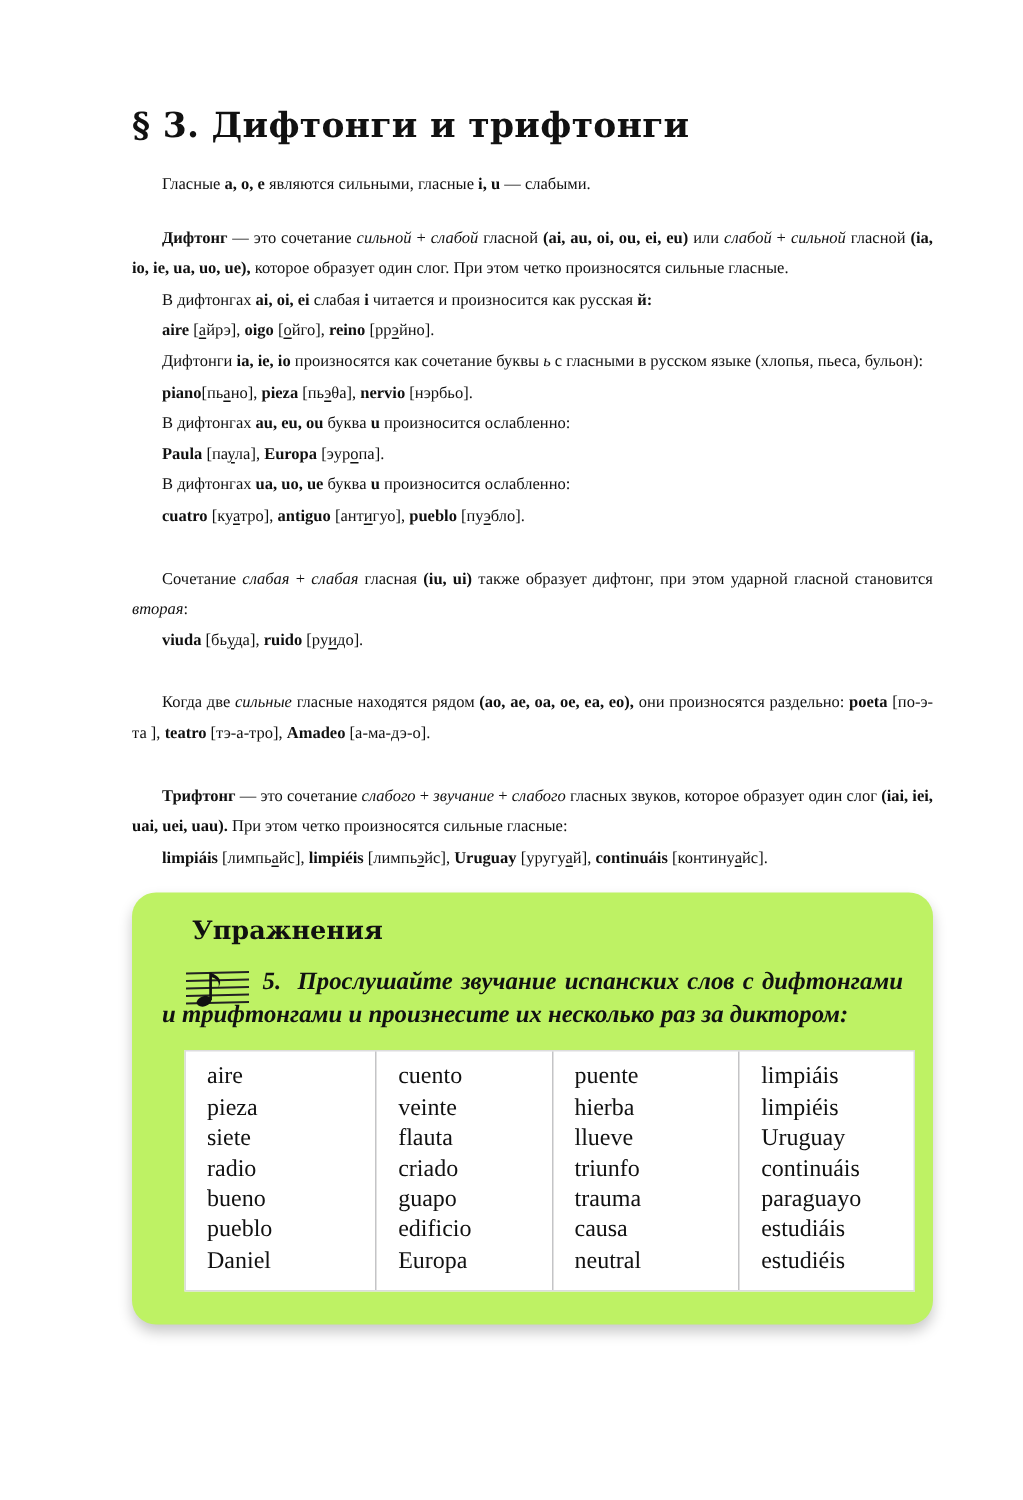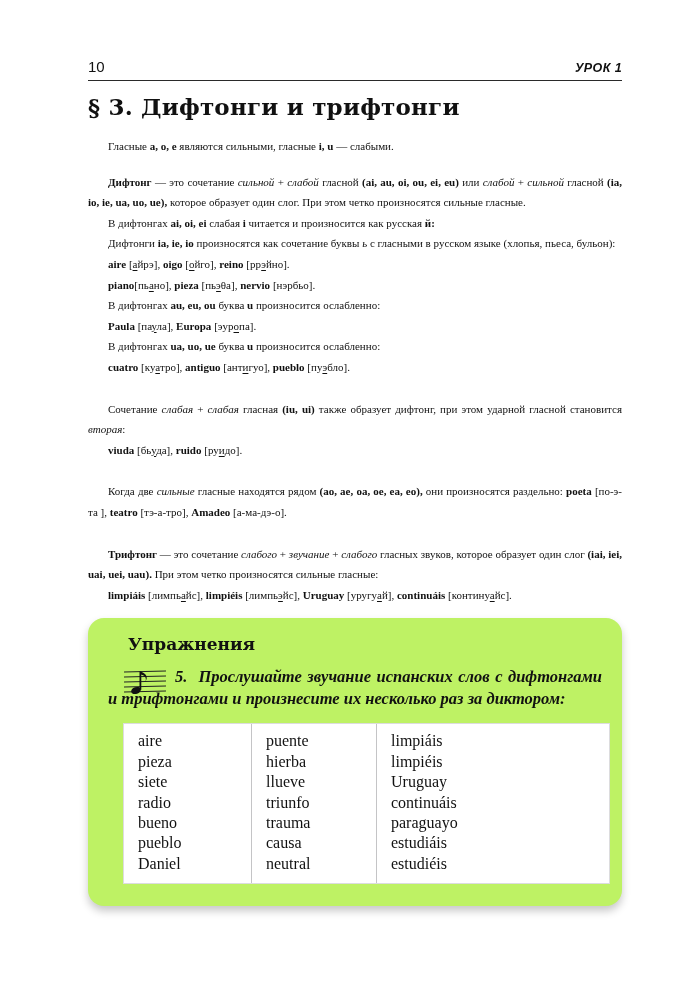--- a/index.html
+++ b/index.html
@@ -43,33 +43,29 @@
   .word-col+.word-col{border-left:1px solid #c4c4c6;}
   .col-0{width:127px;}.col-1{width:118px;}.col-2{width:125px;}.col-3{width:117px;}
   .word{font-size:16px;line-height:20.4px;white-space:nowrap;}
 </style>
 </head>
 <body>
 
 <div class="page">
   <div class="content">
 
-    <div class="pageheader">
-      <span class="pageno">10</span>
-      <span class="lesson">УРОК 1</span>
-    </div>
 
     <h1 class="title">§ 3. Дифтонги и трифтонги</h1>
 
     <div class="bodytext">
       <p class="sp2">Гласные <b>a, o, e</b> являются сильными, гласные <b>i, u</b> — слабыми.</p>
       <p class="sp2"><b>Дифтонг</b> — это сочетание <i>сильной</i> + <i>слабой</i> гласной <b>(ai, au, oi, ou, ei, eu)</b> или <i>слабой</i> + <i>сильной</i> гласной <b>(ia, io, ie, ua, uo, ue),</b> которое образует один слог. При этом четко произносятся сильные гласные.</p>
       <p>В дифтонгах <b>ai, oi, ei</b> слабая <b>i</b> читается и произносится как русская <b>й:</b></p>
+      <p><b>aire</b> [<u>а</u>йрэ], <b>oigo</b> [<u>о</u>йго], <b>reino</b> [рр<u>э</u>йно].</p>
       <p>Дифтонги <b>ia, ie, io</b> произносятся как сочетание буквы <i>ь</i> с гласными в русском языке (хлопья, пьеса, бульон):</p>
-      <p><b>aire</b> [<u>а</u>йрэ], <b>oigo</b> [<u>о</u>йго], <b>reino</b> [рр<u>э</u>йно].</p>
       <p><b>piano</b>[пь<u>а</u>но], <b>pieza</b> [пь<u>э</u>θа], <b>nervio</b> [нэрбьо].</p>
       <p>В дифтонгах <b>au, eu, ou</b> буква <b>u</b> произносится ослабленно:</p>
       <p><b>Paula</b> [па<u>у</u>ла], <b>Europa</b> [эур<u>о</u>па].</p>
       <p>В дифтонгах <b>ua, uo, ue</b> буква <b>u</b> произносится ослабленно:</p>
       <p><b>cuatro</b> [ку<u>а</u>тро], <b>antiguo</b> [ант<u>и</u>гуо], <b>pueblo</b> [пу<u>э</u>бло].</p>
       <p class="sp">Сочетание <i>слабая</i> + <i>слабая</i> гласная <b>(iu, ui)</b> также образует дифтонг, при этом ударной гласной становится <i>вторая</i>:</p>
       <p><b>viuda</b> [бь<u>у</u>да], <b>ruido</b> [ру<u>и</u>до].</p>
       <p class="sp">Когда две <i>сильные</i> гласные находятся рядом <b>(ao, ae, oa, oe, ea, eo),</b> они произносятся раздельно: <b>poeta</b> [по-э-та ], <b>teatro</b> [тэ-а-тро], <b>Amadeo</b> [а-ма-дэ-о].</p>
       <p class="sp"><b>Трифтонг</b> — это сочетание <i>слабого</i> + <i>звучание</i> + <i>слабого</i> гласных звуков, которое образует один слог <b>(iai, iei, uai, uei, uau).</b> При этом четко произносятся сильные гласные:</p>
       <p><b>limpiáis</b> [лимпь<u>а</u>йс], <b>limpiéis</b> [лимпь<u>э</u>йс], <b>Uruguay</b> [уругу<u>а</u>й], <b>continuáis</b> [контину<u>а</u>йс].</p>
@@ -97,20 +93,29 @@
       <div class="word-table">
         <div class="word-col col-0">
           <div class="word">aire</div>
           <div class="word">pieza</div>
           <div class="word">siete</div>
           <div class="word">radio</div>
           <div class="word">bueno</div>
           <div class="word">pueblo</div>
           <div class="word">Daniel</div>
         </div>
+        <div class="word-col col-1">
+          <div class="word">cuento</div>
+          <div class="word">veinte</div>
+          <div class="word">flauta</div>
+          <div class="word">criado</div>
+          <div class="word">guapo</div>
+          <div class="word">edificio</div>
+          <div class="word">Europa</div>
+        </div>
         <div class="word-col col-2">
           <div class="word">puente</div>
           <div class="word">hierba</div>
           <div class="word">llueve</div>
           <div class="word">triunfo</div>
           <div class="word">trauma</div>
           <div class="word">causa</div>
           <div class="word">neutral</div>
         </div>
         <div class="word-col col-3">

